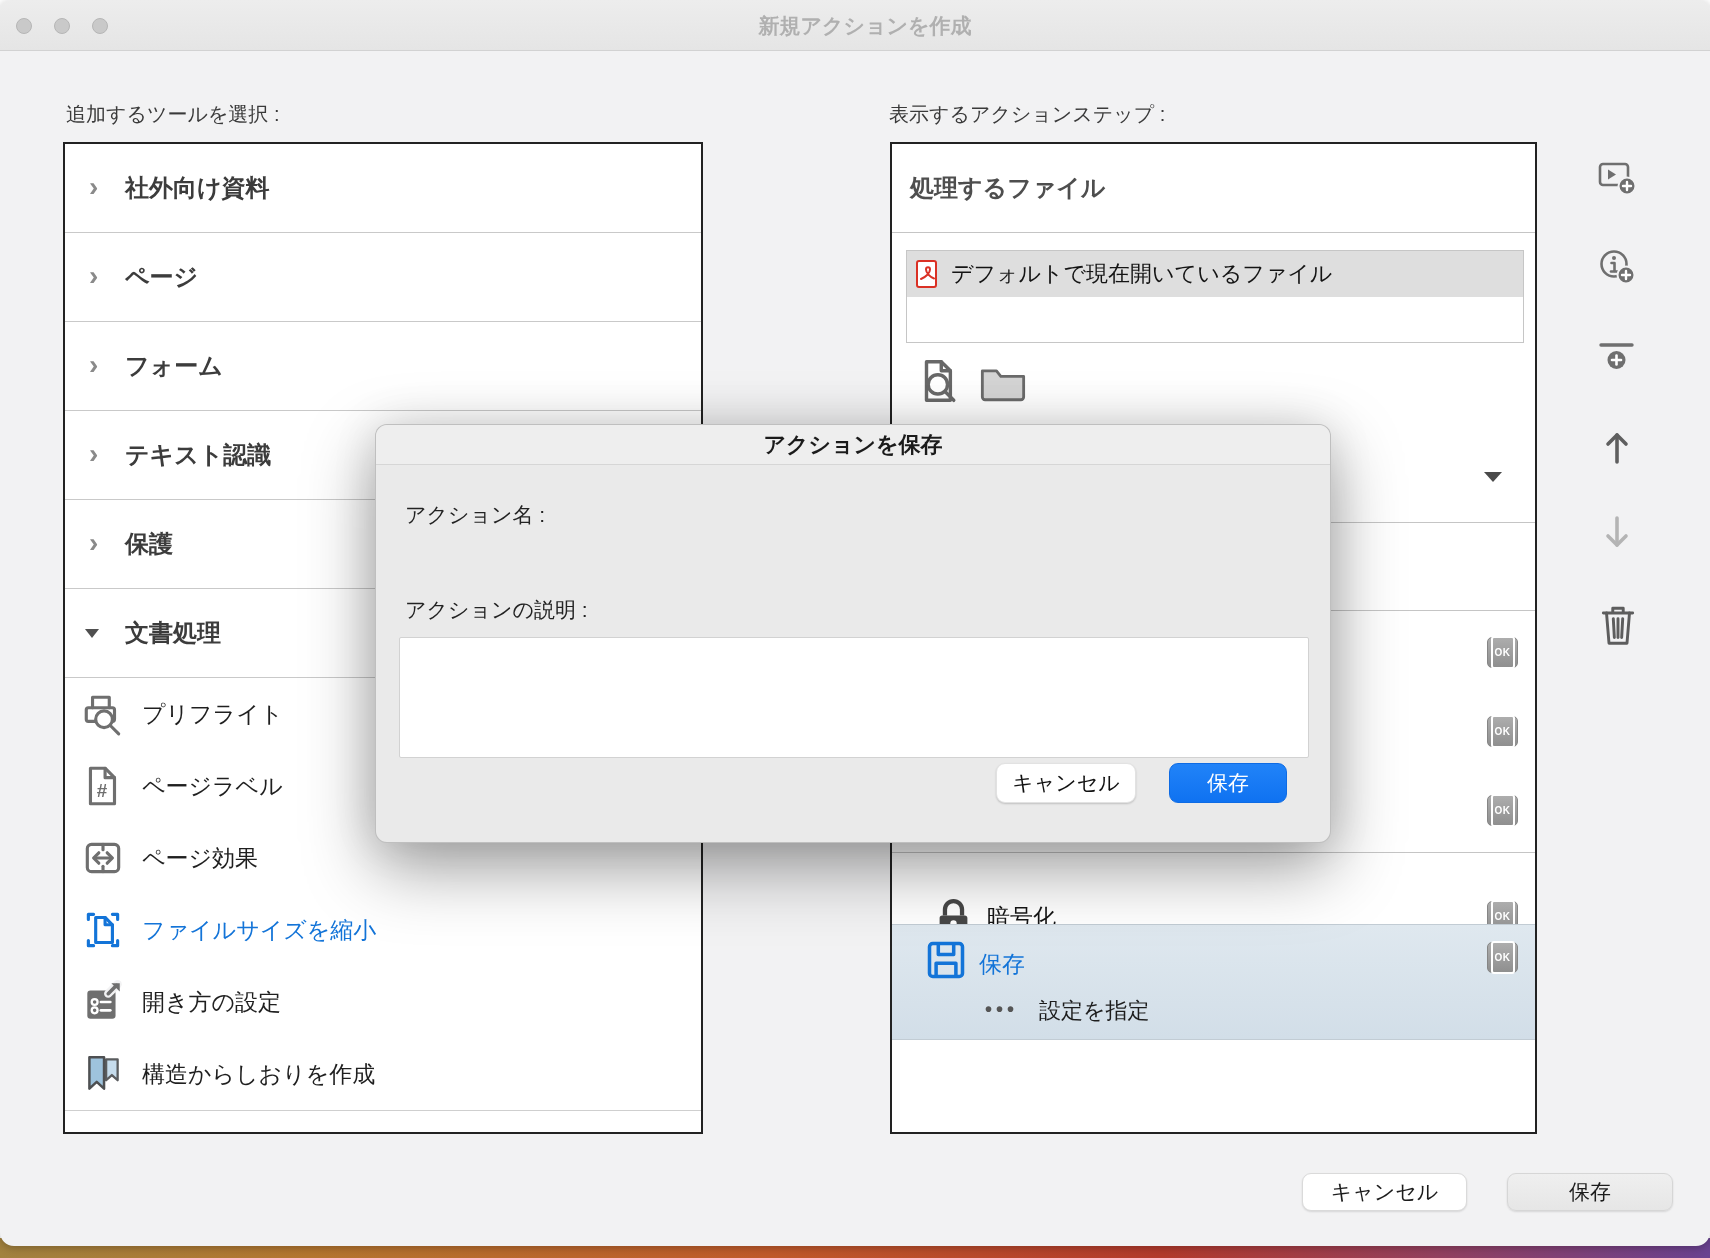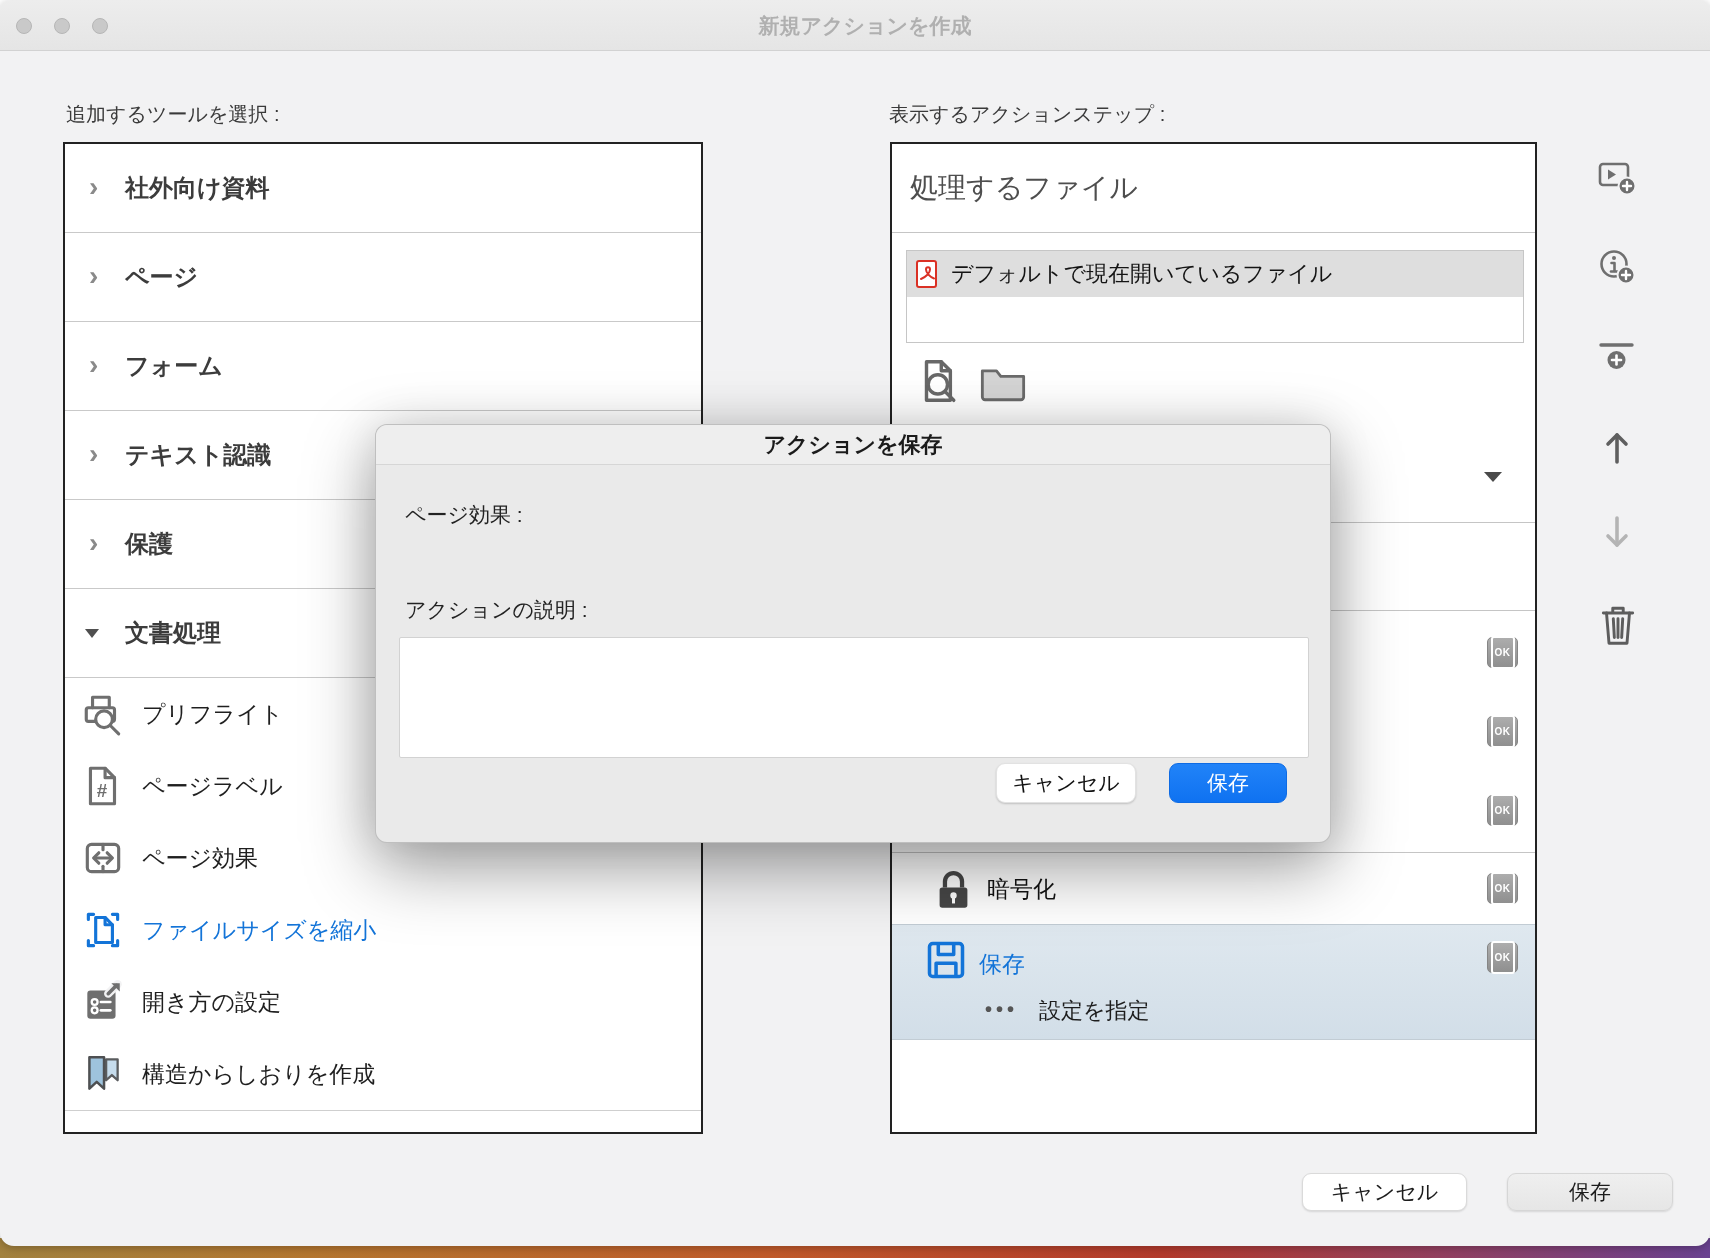--- a/index.html
+++ b/index.html
@@ -29,21 +29,21 @@
   .cat-row { left:0; width:636px; height:89px; border-bottom:1px solid #c9c9c9; display:flex; align-items:center; }
   .cat-chevron { position:absolute; left:24px; top:50%; transform:translateY(-54%); font-size:28px; color:#8a8a8a; font-weight:600; line-height:1; }
   .cat-label { position:absolute; left:60px; font-size:24px; font-weight:bold; color:#3c3c3c; }
   .disclosure-down { position:absolute; left:20px; width:0; height:0; border-left:7px solid transparent; border-right:7px solid transparent; border-top:9px solid #4f4f4f; }
   .tool-row { left:0; width:636px; height:72px; display:flex; align-items:center; }
   .tool-icon { position:absolute; left:15px; width:46px; height:46px; }
   .tool-label { position:absolute; left:77px; font-size:23px; color:#1f1f1f; }
   .tool-label.blue { color:#1374d8; }
 
   
-  .rp-heading { left:18px; top:0; width:600px; height:88px; display:flex; align-items:center; font-size:28px; font-weight:normal; color:#4e4e4e; }
+  .rp-heading { left:18px; top:0; width:600px; height:88px; display:flex; align-items:center; font-size:24px; font-weight:bold; color:#4e4e4e; }
   .rp-divider { left:0; width:643px; height:0; border-top:1px solid #c5c5c5; }
   .file-box { left:14px; top:106px; width:618px; height:93px; border:1px solid #c6c6c6; background:#fff; }
   .file-row { left:0; top:0; width:616px; height:46px; background:#dedede; display:flex; align-items:center; }
   .pdf-badge { position:absolute; left:9px; top:9px; width:21px; height:28px; background:#fff; border:2px solid #da3125; border-radius:3px; }
   .file-row-label { position:absolute; left:44px; font-size:22px; color:#141414; }
   .rp-toolicon { top:212px; width:50px; height:52px; }
   .rp-caret { width:0; height:0; border-left:9px solid transparent; border-right:9px solid transparent; border-top:10px solid #4a4a4a; }
   .ok-badge { left:595px; width:31px; height:31px; background:linear-gradient(#adadad,#8f8f8f); border:1px solid #868686; border-radius:5px; display:flex; align-items:center; justify-content:center; }
   .ok-inner { border:2px solid #fff; border-radius:3px; padding:8px 2px; font-size:10px; font-weight:bold; color:#fff; line-height:13px; letter-spacing:.5px; }
   .step-row-label { font-size:23px; color:#141414; }
@@ -235,21 +235,21 @@
       </div>
     <div class="abs ok-badge" style="top:572px">
         <span class="ok-inner">OK</span>
       </div>
     <div class="abs ok-badge" style="top:651px">
         <span class="ok-inner">OK</span>
       </div>
 
     <div class="abs rp-divider" style="top:708px"></div>
 
-    <div class="abs" style="left:0; top:708px; width:716px; height:72px">
+    <div class="abs" style="left:0; top:736px; width:716px; height:72px">
       <span class="abs" style="left:38px; top:13px">
         <svg viewBox="0 0 44 44" width="47" height="47">
           <path d="M14 21 v-5.5 a8 8 0 0 1 16 0 V21" fill="none" stroke="#474747" stroke-width="4"></path>
           <rect x="9" y="21" width="26" height="19" rx="2.5" fill="#474747"></rect>
           <circle cx="22" cy="28.5" r="3" fill="#fff"></circle>
             <rect x="20.6" y="29.5" width="2.8" height="6.5" fill="#fff"></rect>
         </svg>
       </span>
       <span class="abs step-row-label" style="left:95px; top:22px">暗号化</span>
       <div class="abs ok-badge" style="top:21px">
@@ -325,20 +325,20 @@
     </svg>
   </span>
 
   <button class="abs btn-footer btn-cancel-main">キャンセル</button>
   <button class="abs btn-footer btn-save-main">保存</button>
 
   <div class="abs modal">
     <div class="abs modal-header">
       <span class="modal-title">アクションを保存</span>
     </div>
-    <div class="abs field-label" style="top:76px">ページ効果 :</div>
+    <div class="abs field-label" style="top:76px">アクション名 :</div>
     <div class="abs field-label" style="top:171px">アクションの説明 :</div>
     <textarea class="abs desc-input" style=""></textarea>
     <button class="abs btn btn-cancel-dlg">キャンセル</button>
     <button class="abs btn btn-save-dlg">保存</button>
   </div>
 
 </div>
 
 </body></html>

